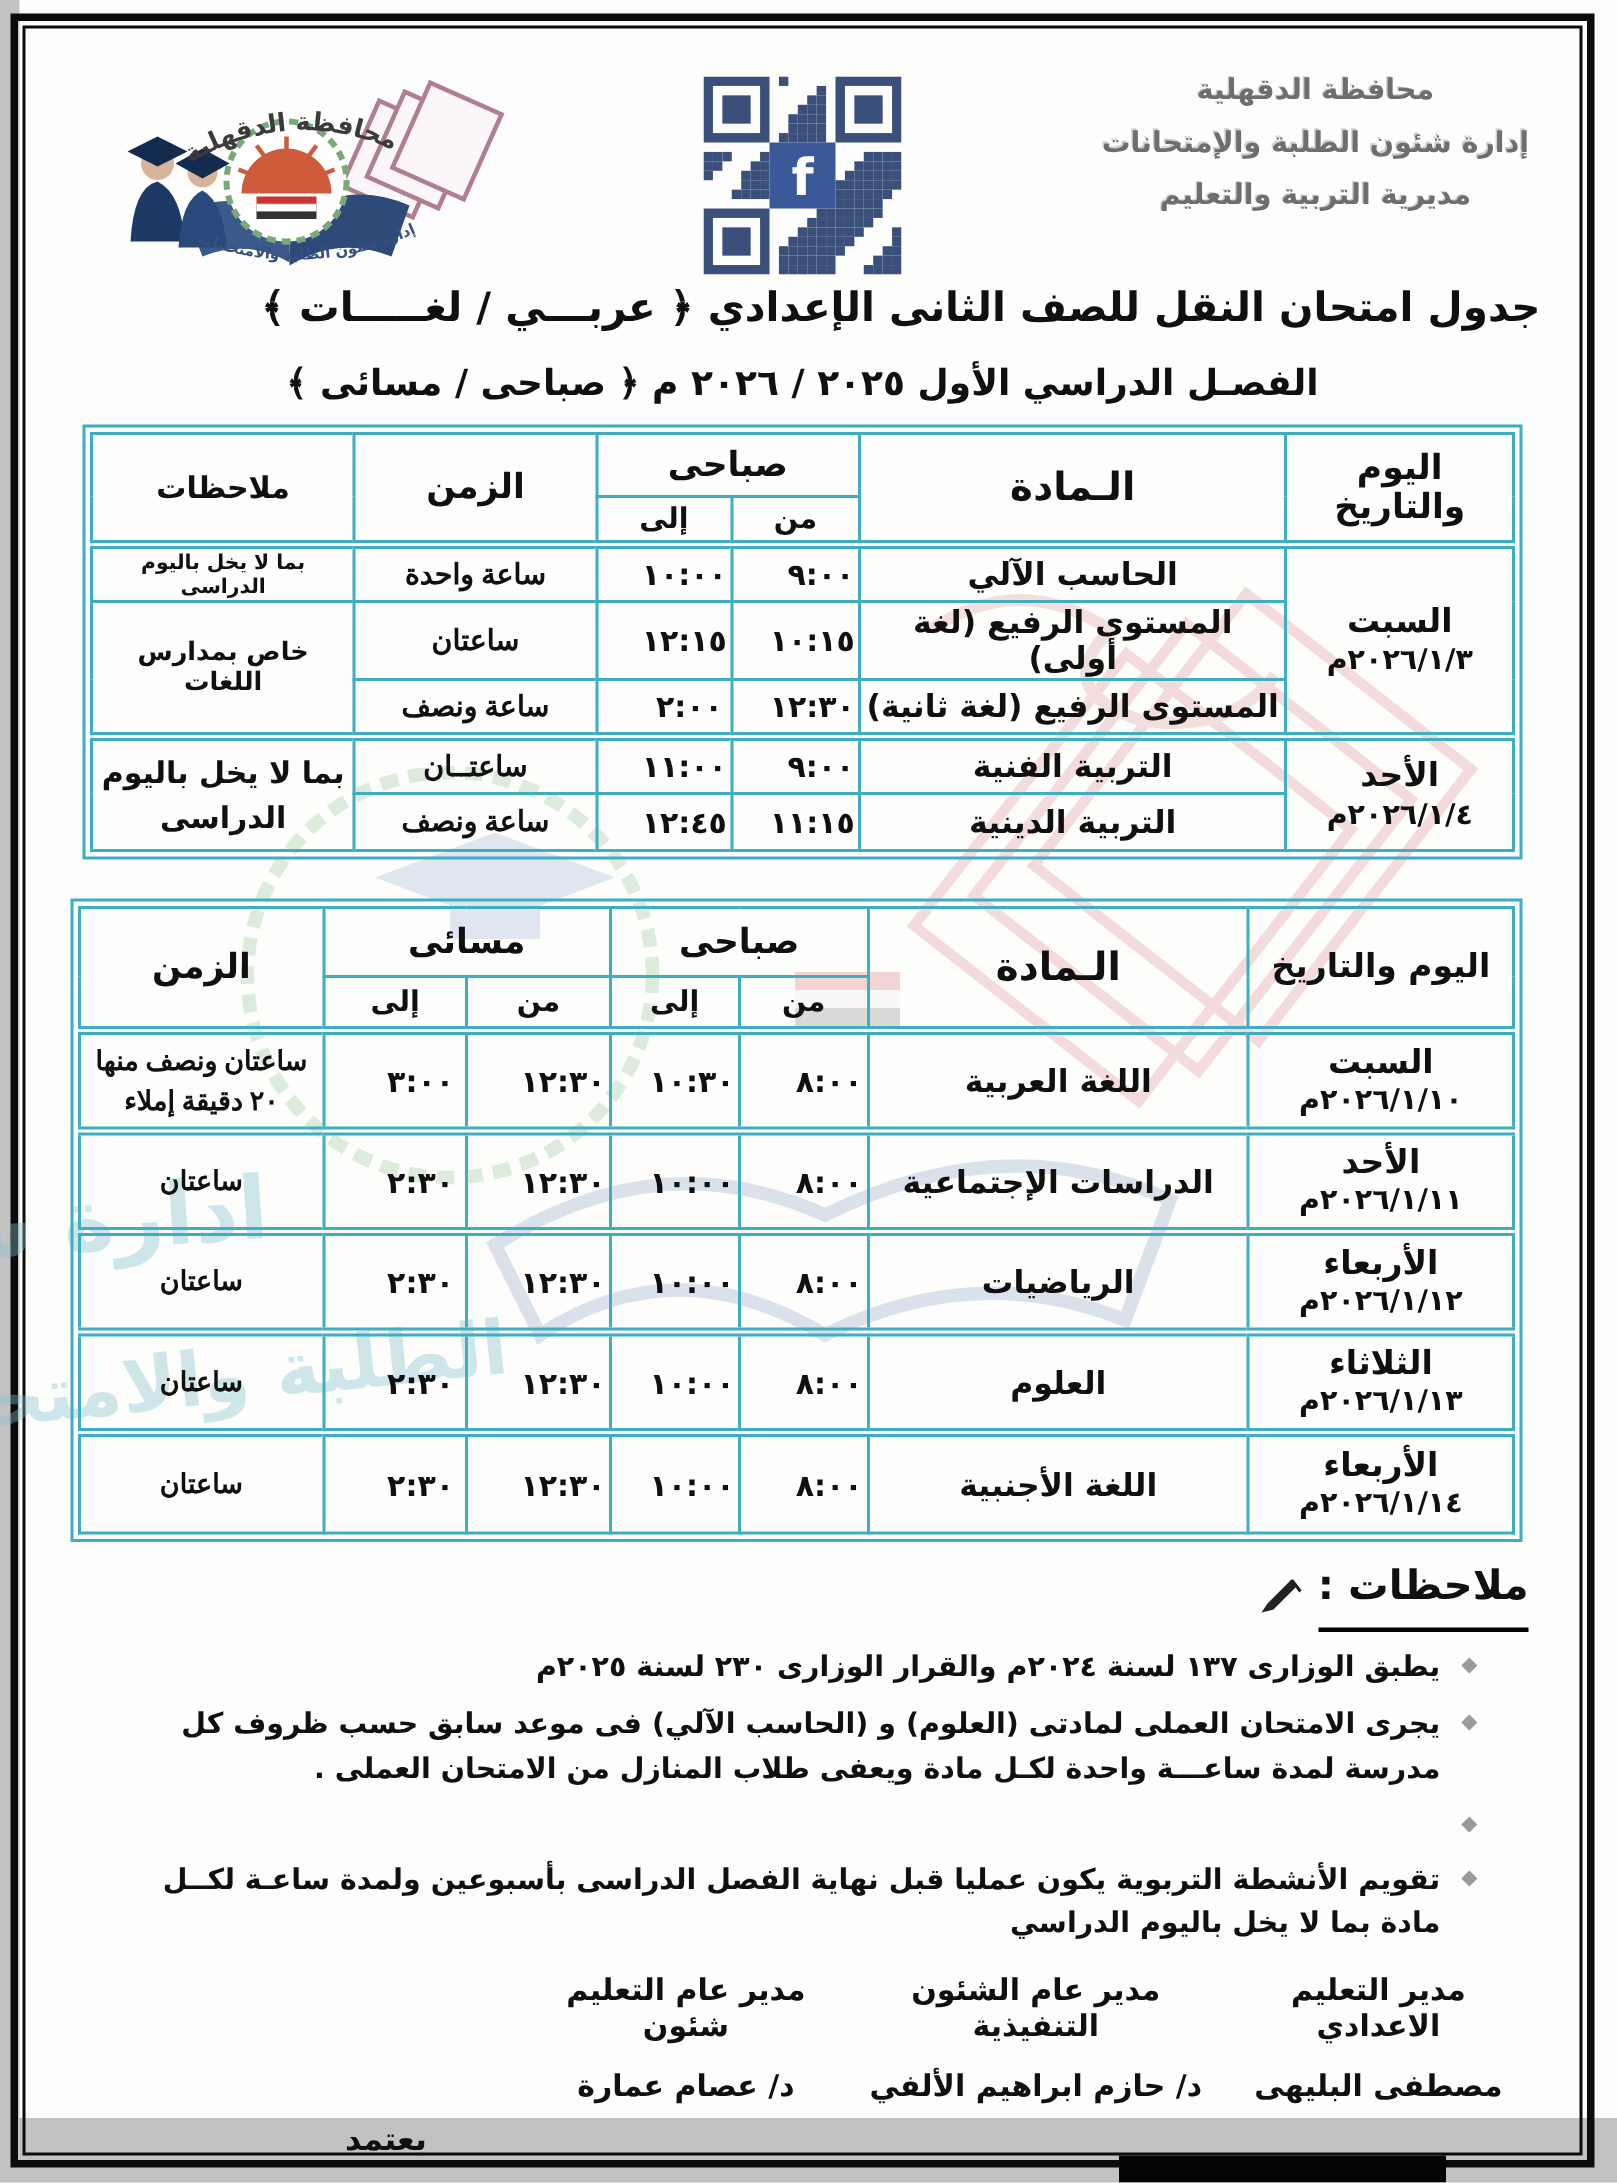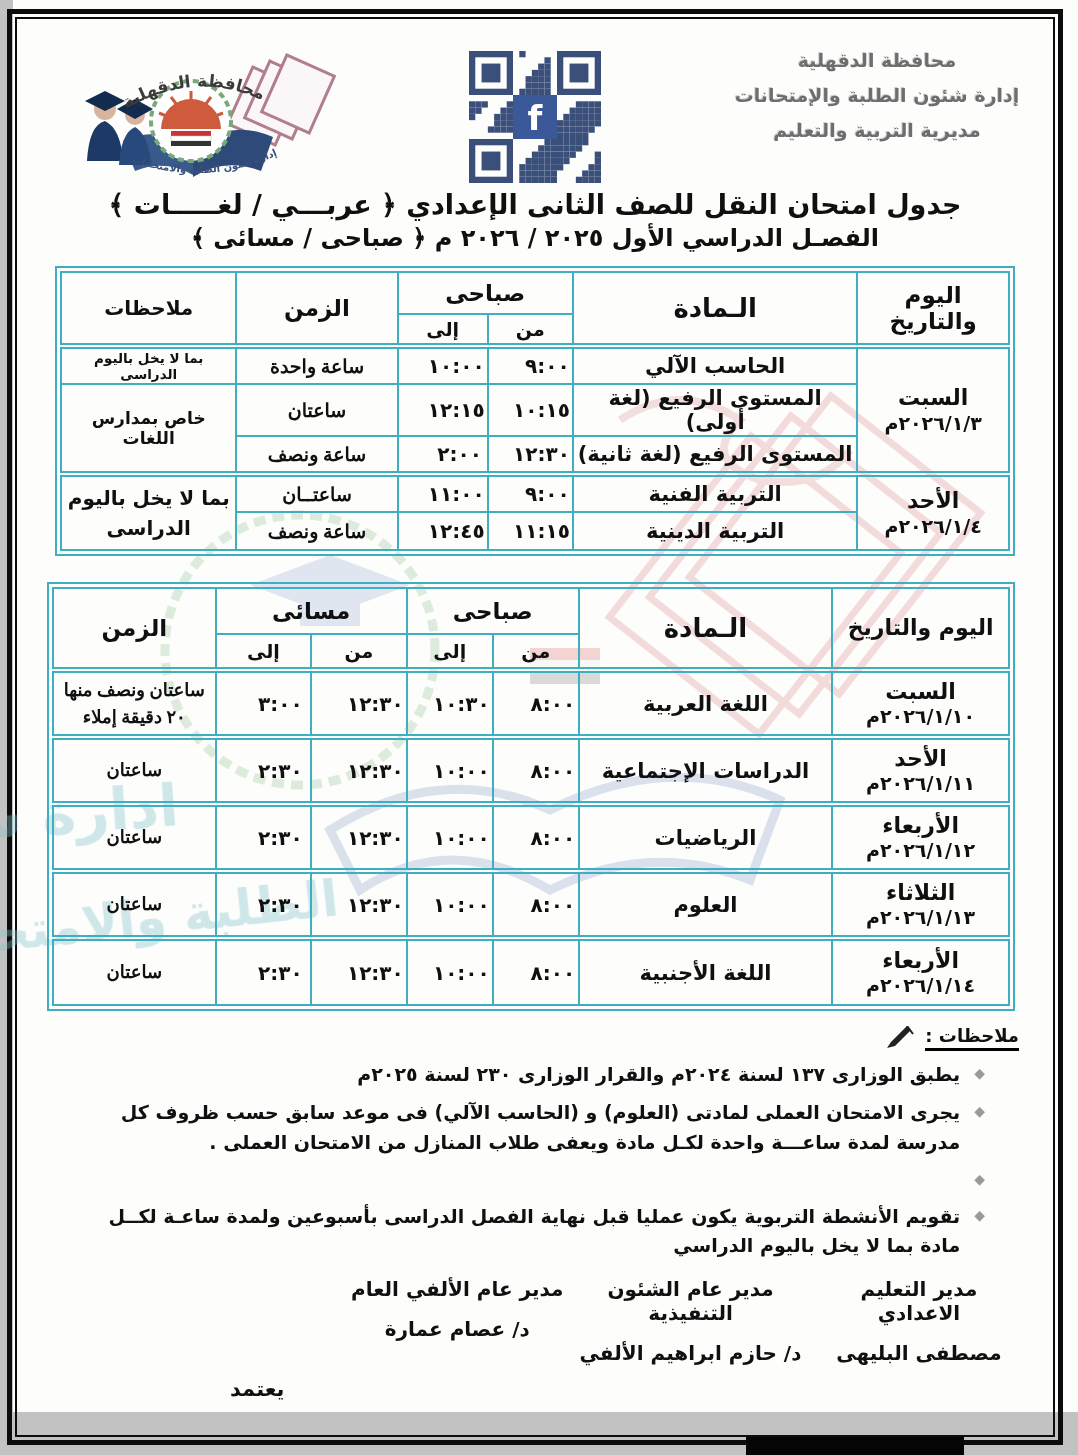--- a/index.html
+++ b/index.html
@@ -26,22 +26,22 @@
 
   
   .hdr{display:flex;align-items:flex-start;justify-content:space-between;height:148px;}
   .org{width:300px;text-align:center;color:#6e6e6e;font-size:19px;line-height:1.85;
        text-shadow:1px 1px 0 #fff,-1px -1px 0 #cfcfcf;padding-top:10px;}
   .qrbox{width:132px;height:132px;margin-top:18px;}
   .logo{width:300px;height:148px;}
 
   
   .titles{text-align:center;margin-top:8px;}
-  .title1{font-size:27px;letter-spacing:-.5px;}
-  .title2{font-size:24px;margin-top:4px;}
+  .title1{font-size:27px;letter-spacing:-.5px;text-align:right;}
+  .title2{font-size:24px;margin-top:20px;}
 
   
   .twrap{border:2px solid var(--teal);padding:3px;margin:0 12px;}
   .twrap1{margin-top:14px;}
   .twrap2{margin-top:26px;margin-left:4px;}
   table{border-collapse:collapse;width:100%;table-layout:fixed;background:transparent;}
   th,td{border:2px solid var(--teal);text-align:center;vertical-align:middle;padding:1px 2px;}
   thead th{font-size:23px;}
   thead tr:last-child th{border-bottom:6px double var(--teal);font-size:19px;}
   .t1 thead tr:first-child{height:42px;}
@@ -58,21 +58,21 @@
   .daycell .ddate{font-size:19px;line-height:1.25;}
   .note-sm{font-size:13.5px;}
   .note-md{font-size:17px;}
   .note-lg{font-size:20px;line-height:1.5;}
   .h-sub{font-size:26px !important;}
   .t2 .dur{font-size:18px;line-height:1.5;border-radius:26px;}
 
   
   .notes{margin-top:14px;padding:0 8px;}
   .notes-title-row{display:flex;align-items:center;gap:10px;}
-  .notes-title{font-size:18px;border-bottom:3px solid #000;padding-bottom:2px;}
+  .notes-title{font-size:27px;border-bottom:3px solid #000;padding-bottom:12px;}
   .pen{width:30px;height:24px;}
   .note-line{display:flex;gap:14px;align-items:flex-start;margin-top:9px;padding-right:34px;}
   .note-line .bullet{color:#9a9a9a;font-size:14px;line-height:1.9;}
   .note-line .txt{font-size:19px;line-height:1.55;width:92%;}
 
   
   .sig{display:flex;margin-top:16px;padding:0 6px;}
   .sig .col{text-align:center;}
   .sig .c1{width:21%;}
   .sig .c2{width:31%;}
@@ -520,21 +520,21 @@
     <div class="sig">
       <div class="col c1">
         <div class="role">مدير التعليم الاعدادي</div>
         <div class="person">مصطفى البليهى</div>
       </div>
       <div class="col c3">
         <div class="role">مدير عام الشئون التنفيذية</div>
         <div class="person">د/ حازم ابراهيم الألفي</div>
       </div>
       <div class="col c4">
-        <div class="role">مدير عام الألفي العام</div>
+        <div class="role">مدير عام التعليم شئون</div>
         <div class="person">د/ عصام عمارة</div>
       </div>
     </div>
 
     <div class="approve">
       <div class="word">يعتمد</div>
 
     </div>
 
   </div>

